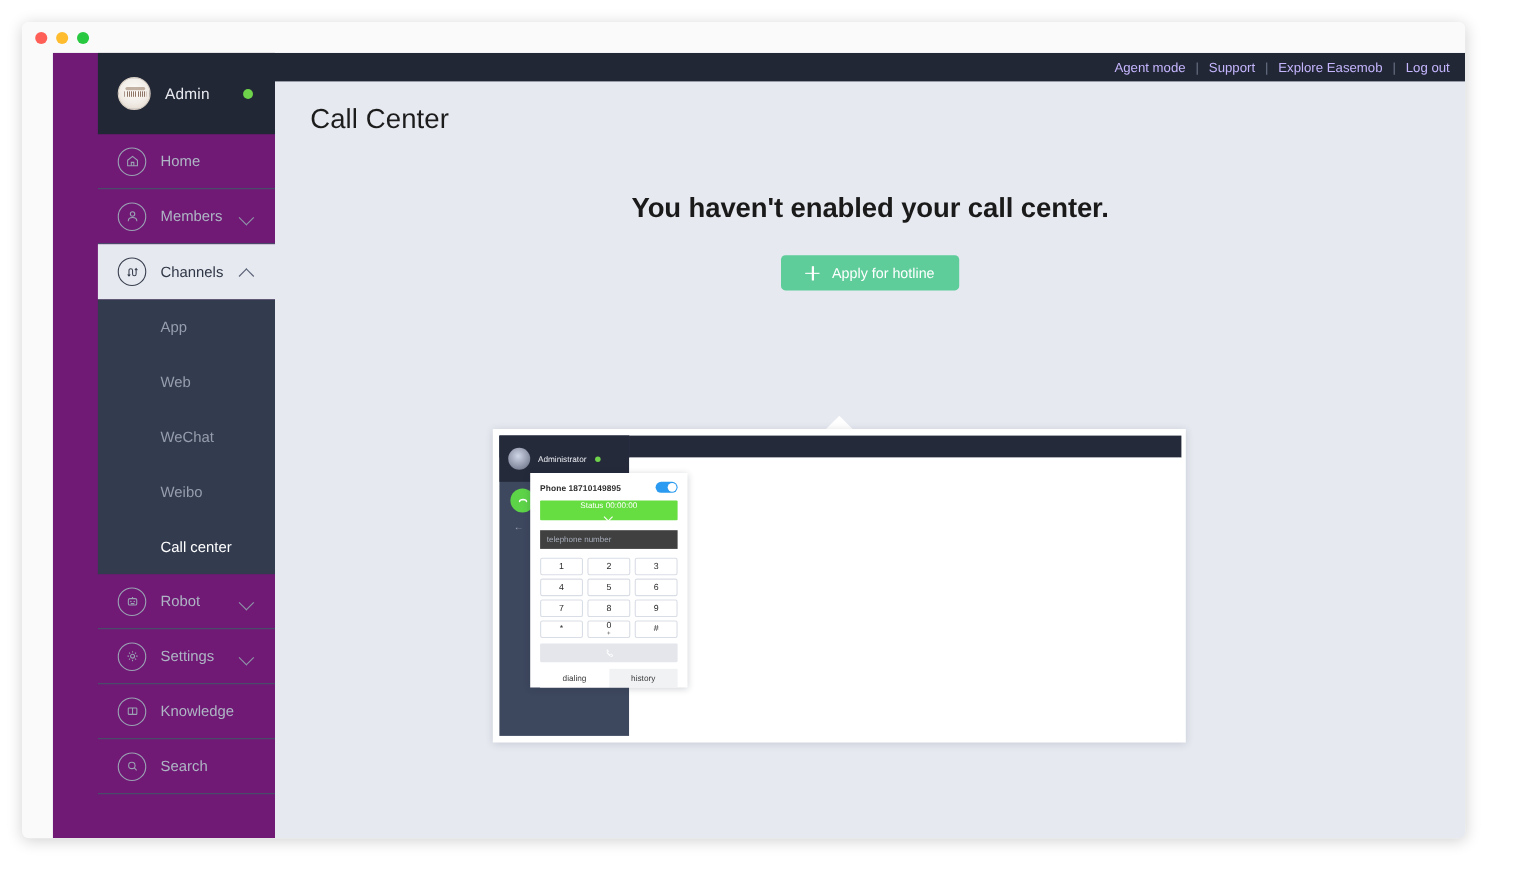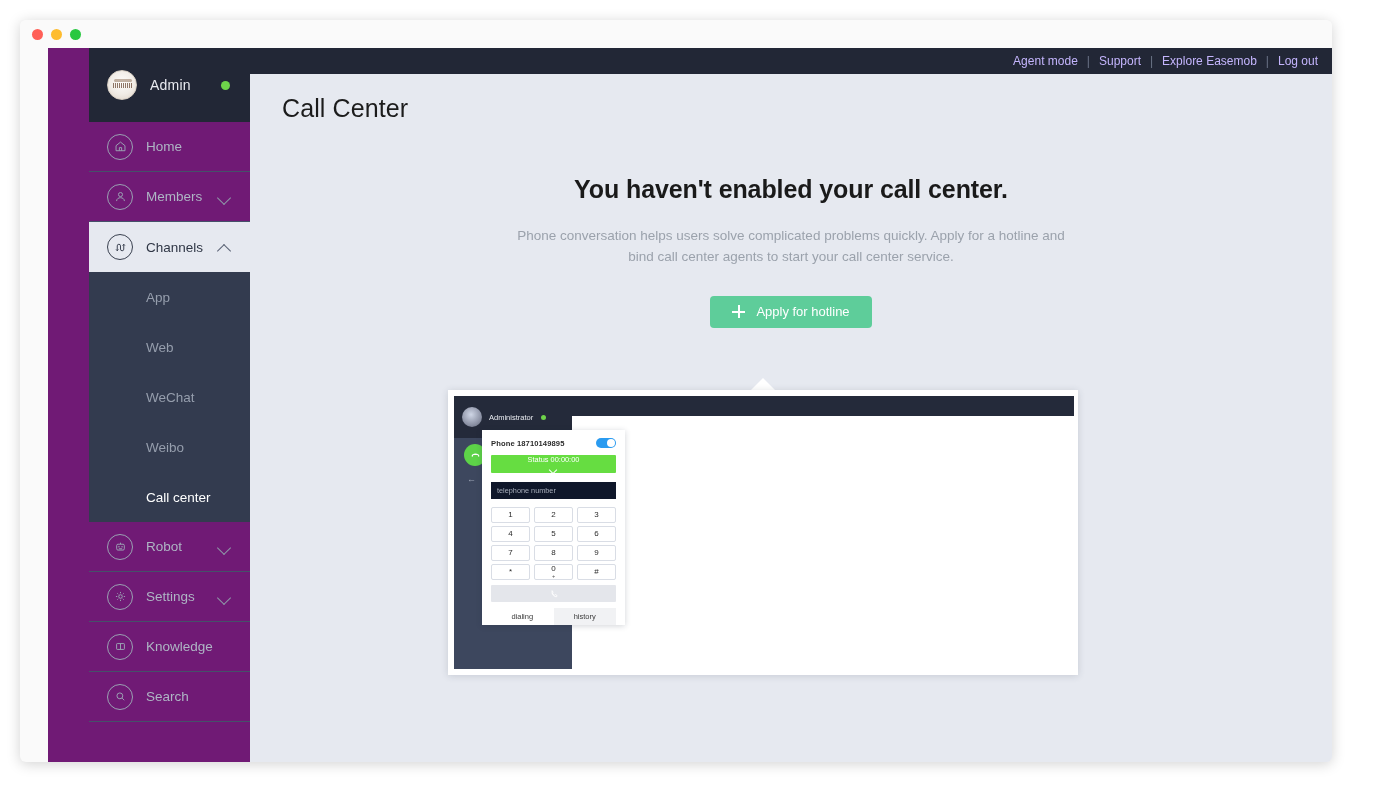--- a/index.html
+++ b/index.html
@@ -293,21 +293,21 @@
     width: 7px; height: 7px; position: relative;
   }
   #dialer-status .caret::before {
     content: ""; position: absolute; left: 0; top: 1px;
     width: 5px; height: 5px;
     border-right: 1.1px solid #ffffff; border-bottom: 1.1px solid #ffffff;
     transform: rotate(45deg);
   }
   #dialer-body { padding: 9px 9px 0; }
   #dialer-input {
-    height: 17px; background: #0f172a;
+    height: 17px; background: #404040;
     display: flex; align-items: center; padding-left: 6px;
     color: #a8aebb; font-size: 7.3px;
   }
   #keypad {
     margin-top: 8px;
     display: grid;
     grid-template-columns: repeat(3, 1fr);
     gap: 3px 4px;
   }
   .key {
@@ -466,21 +466,20 @@
           <span class="top-link">Explore Easemob</span>
           <span class="top-sep">|</span>
           <span class="top-link">Log out</span>
         </div>
       </div>
 
       <div id="page-title">Call Center</div>
 
       <div id="empty-state">
         <div id="empty-heading">You haven't enabled your call center.</div>
-        <div id="empty-desc">Phone conversation helps users solve complicated problems quickly. Apply for a hotline and bind call center agents to start your call center service.</div>
         <button id="apply-btn">
           <span class="plus"></span>
           <span>Apply for hotline</span>
         </button>
       </div>
 
       <div id="shot-wrap">
         <div id="shot-arrow"></div>
         <div id="shot-card">
 

